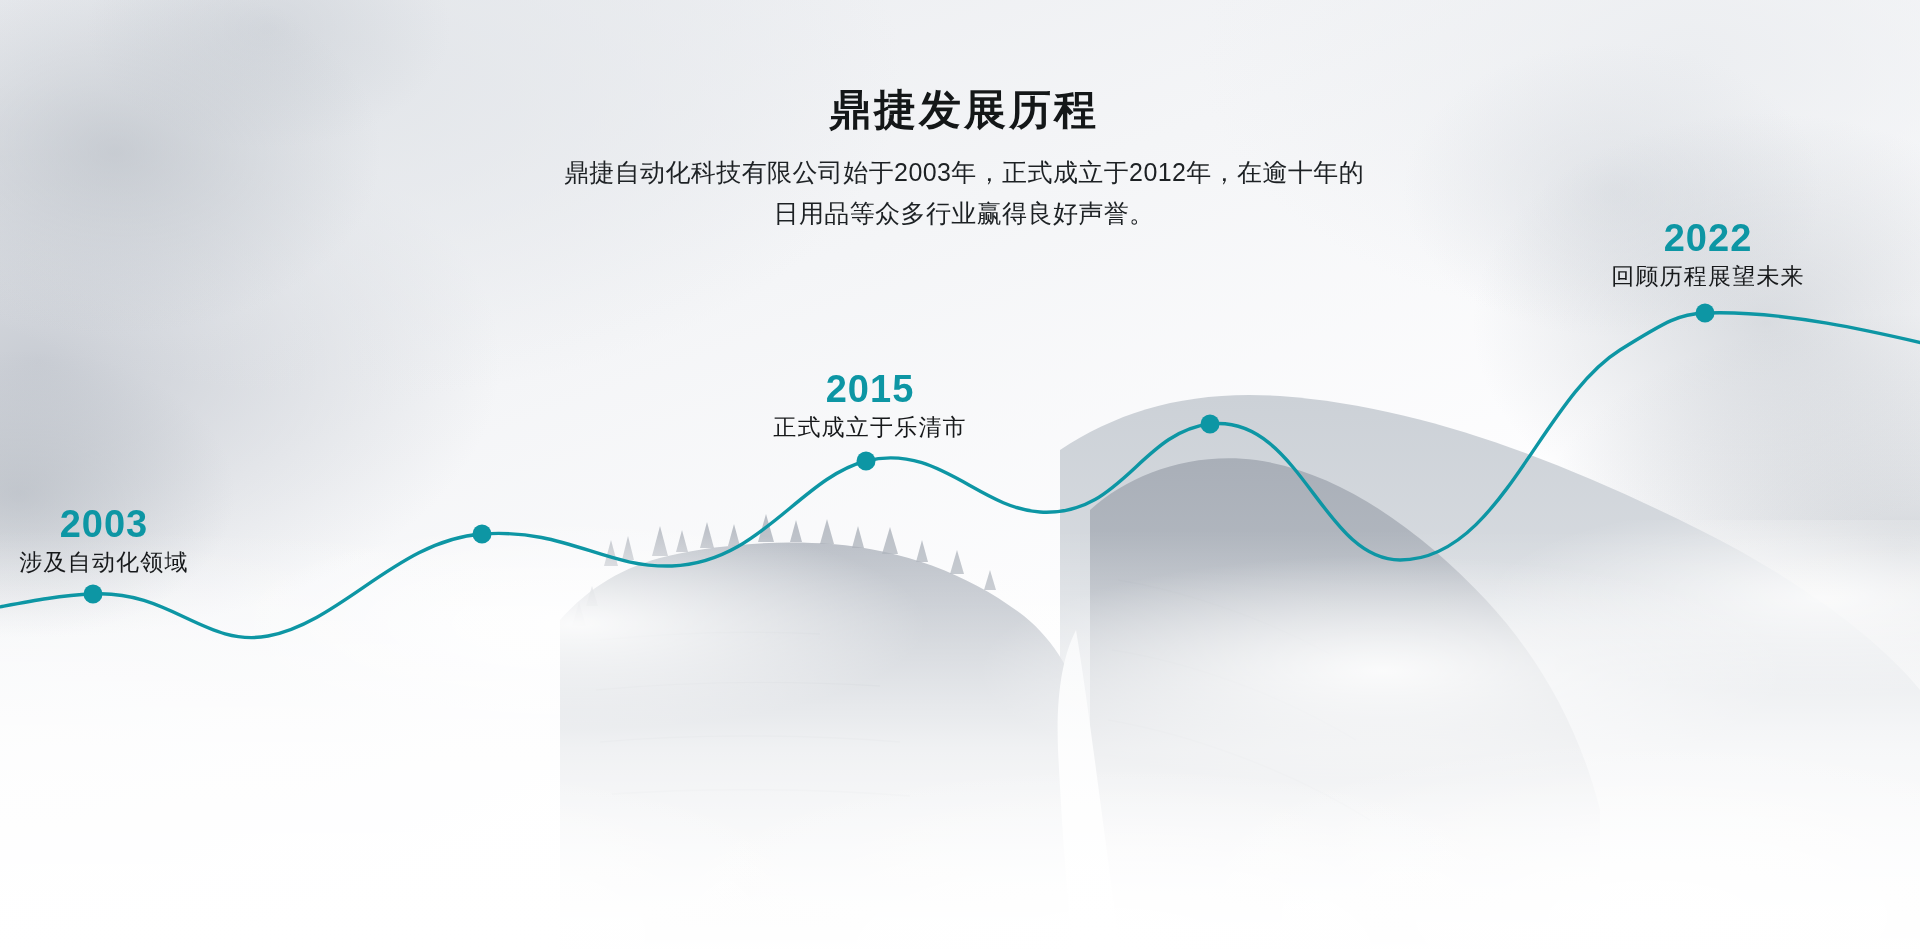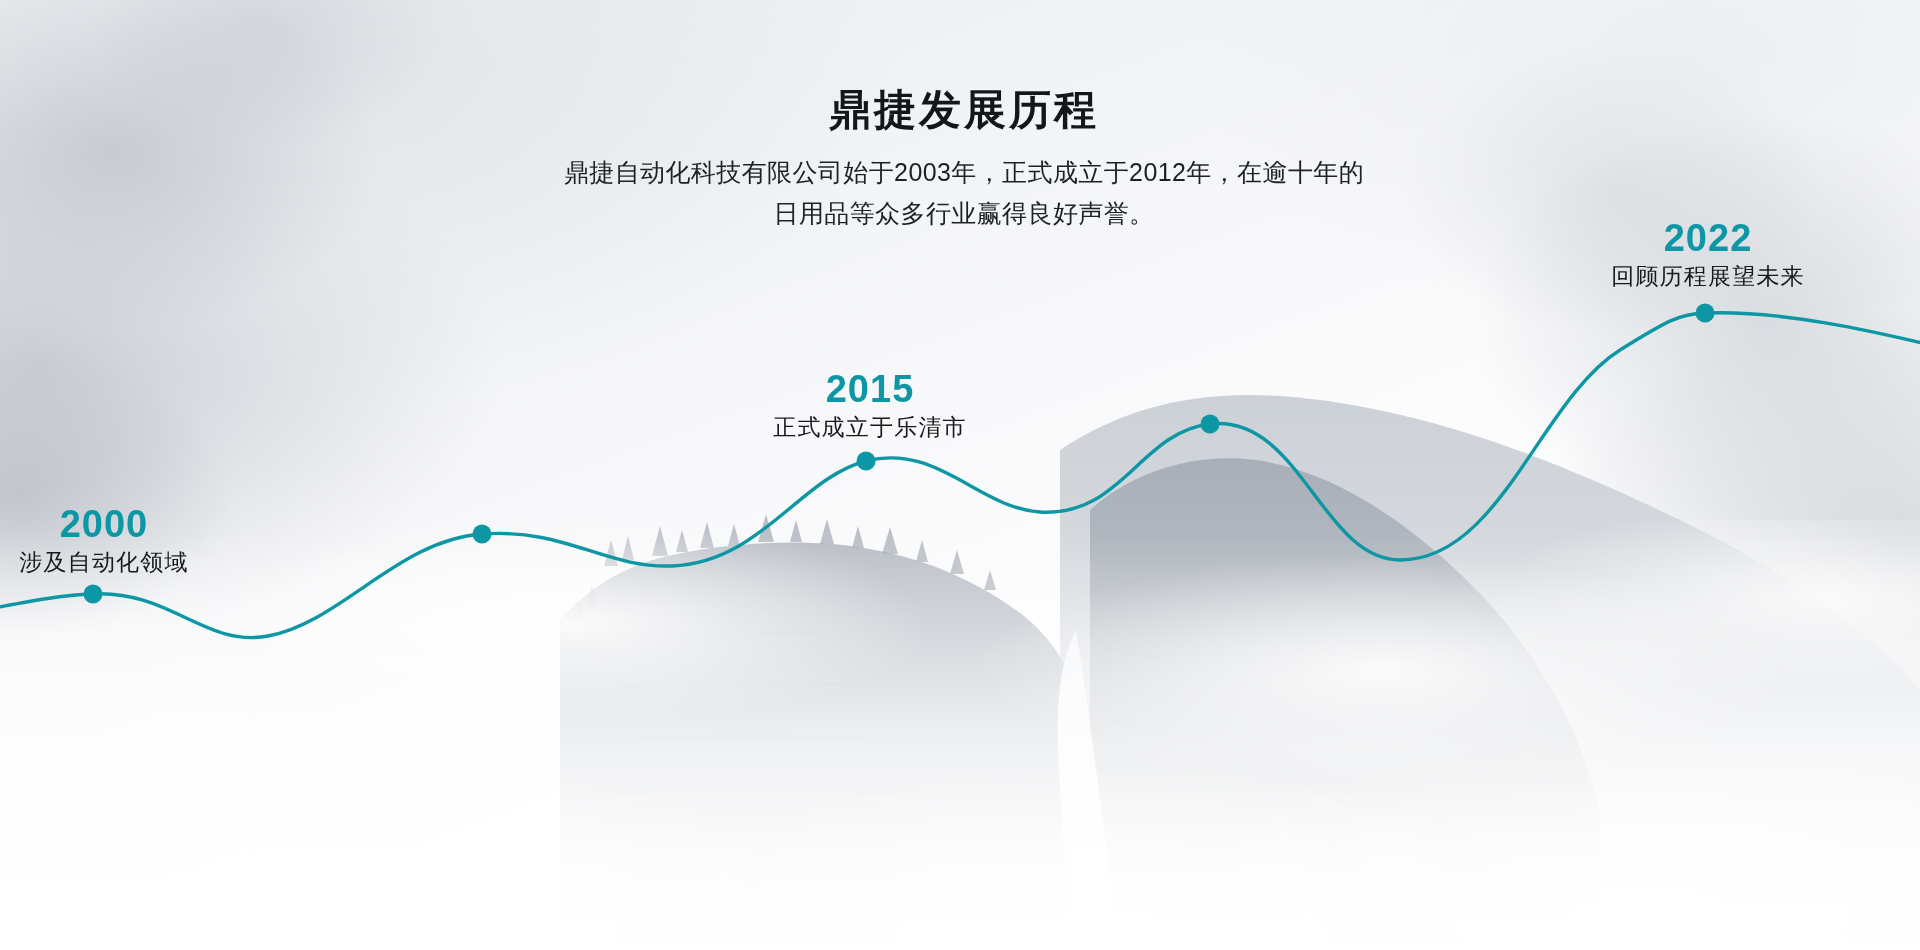--- a/index.html
+++ b/index.html
@@ -235,21 +235,21 @@
 
     <svg class="timeline-svg" width="1920" height="950" viewBox="0 0 1920 950">
       <circle cx="93" cy="594" r="9.5" fill="#0d96a4"></circle>
       <circle cx="482" cy="534" r="9.5" fill="#0d96a4"></circle>
       <circle cx="866" cy="461" r="9.5" fill="#0d96a4"></circle>
       <circle cx="1210" cy="424" r="9.5" fill="#0d96a4"></circle>
       <circle cx="1705" cy="313" r="9.5" fill="#0d96a4"></circle>
     </svg>
 
     <div class="milestone" style="left:104px; top:505px;">
-      <div class="milestone-year">2000</div>
+      <div class="milestone-year">2003</div>
       <div class="milestone-label">涉及自动化领域</div>
     </div>
 
 
     <div class="milestone" style="left:870px; top:370px;">
       <div class="milestone-year">2015</div>
       <div class="milestone-label">正式成立于乐清市</div>
     </div>
 
 

